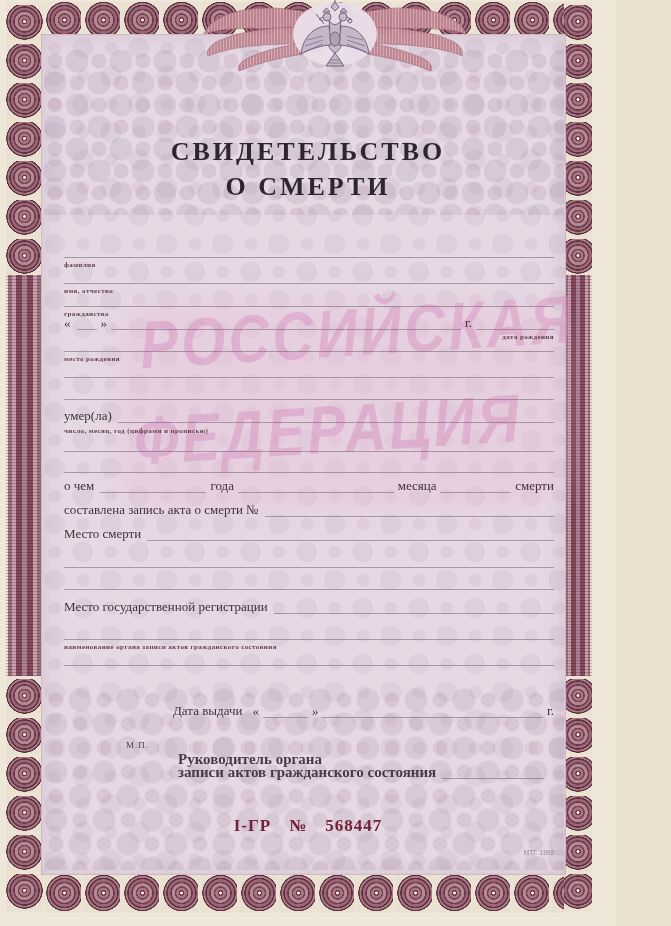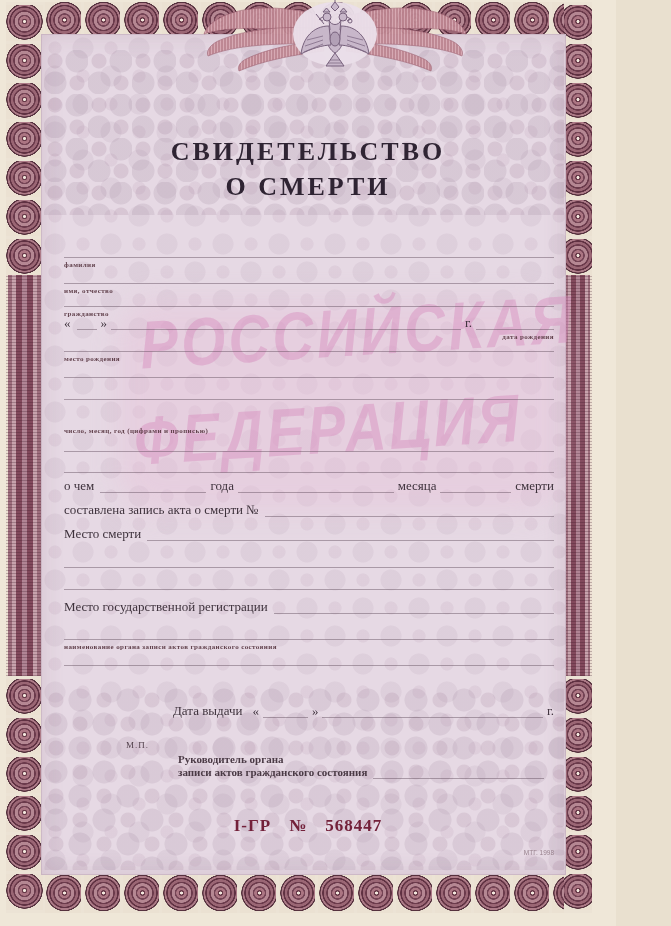--- a/index.html
+++ b/index.html
@@ -93,21 +93,21 @@
   .row .t{white-space:nowrap;padding:0 6px 0 0;}
   .row .t.l{padding:0 4px;}
   .row .line{flex:1;border-bottom:1px solid rgba(95,75,90,.45);}
   .row .line.w20{flex:none;width:20px;}
   .row .line.w45{flex:none;width:45px;}
   .sub{position:absolute;left:64px;right:62px;z-index:4;
     font-size:7px;font-weight:700;color:#63434e;letter-spacing:.4px;}
   .sub.left{text-align:right;}
   .mp{position:absolute;left:126px;top:740px;z-index:4;font-size:9px;color:#52414c;letter-spacing:1px;}
   .head-block{position:absolute;left:178px;right:72px;top:753px;z-index:4;
-    font-size:11px;font-weight:700;color:#4a3a45;line-height:13px;}
+    font-size:15px;font-weight:700;color:#4a3a45;line-height:13px;}
   .head-block .hl2{display:flex;align-items:flex-end;}
   .head-block .hl2 .line{flex:1;border-bottom:1px solid rgba(95,75,90,.45);margin-left:6px;}
   .serial{position:absolute;left:0;right:0;top:816px;z-index:4;text-align:center;
     color:#73213a;font-size:17px;font-weight:700;letter-spacing:1px;}
   .serial span{margin:0 9px;}
   .printmark{position:absolute;right:62px;top:849px;z-index:4;font-size:6.5px;color:#97808c;
     font-family:"Liberation Sans",sans-serif;}
 </style>
 </head>
 <body>
@@ -204,20 +204,24 @@
     <span class="line" style="flex:0 0 78px"></span>
   </div>
   <div class="sub left" style="top:333px;left:192px">дата рождения</div>
 
   <div class="rule" style="top:351px"></div>
   <div class="sub" style="top:355px">место рождения</div>
 
   <div class="rule" style="top:377px"></div>
   <div class="rule" style="top:399px"></div>
 
+  <div class="row" style="top:406px">
+    <span class="t">умер(ла)</span>
+    <span class="line"></span>
+  </div>
   <div class="sub" style="top:427px;right:100px">число, месяц, год (цифрами и прописью)</div>
 
   <div class="rule" style="top:451px"></div>
   <div class="rule" style="top:472px"></div>
 
   <div class="row" style="top:476px">
     <span class="t">о чем</span>
     <span class="line" style="flex:1.5"></span>
     <span class="t l">года</span>
     <span class="line" style="flex:2.2"></span>

